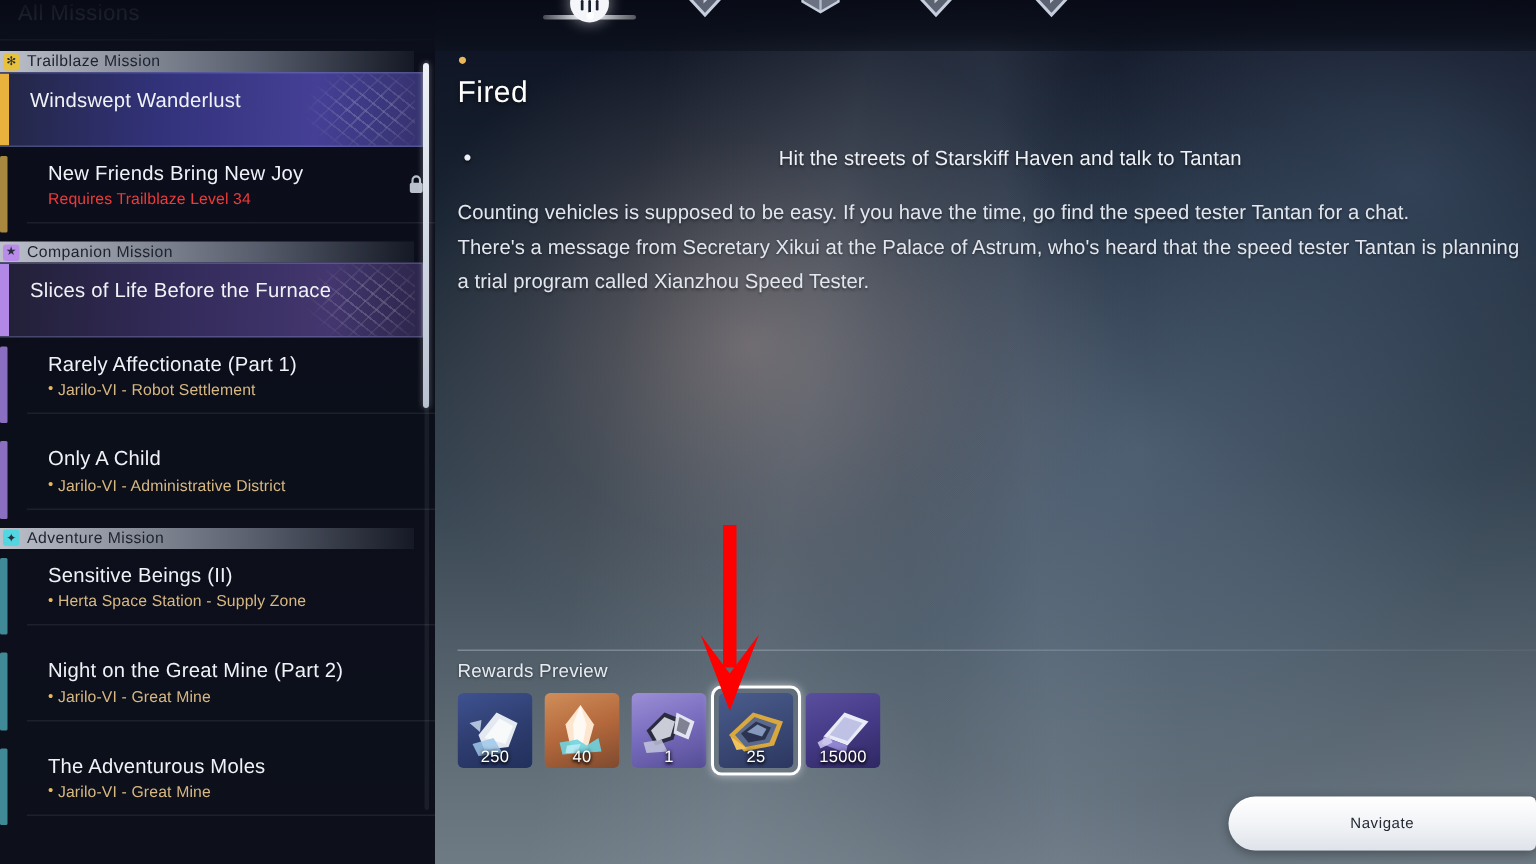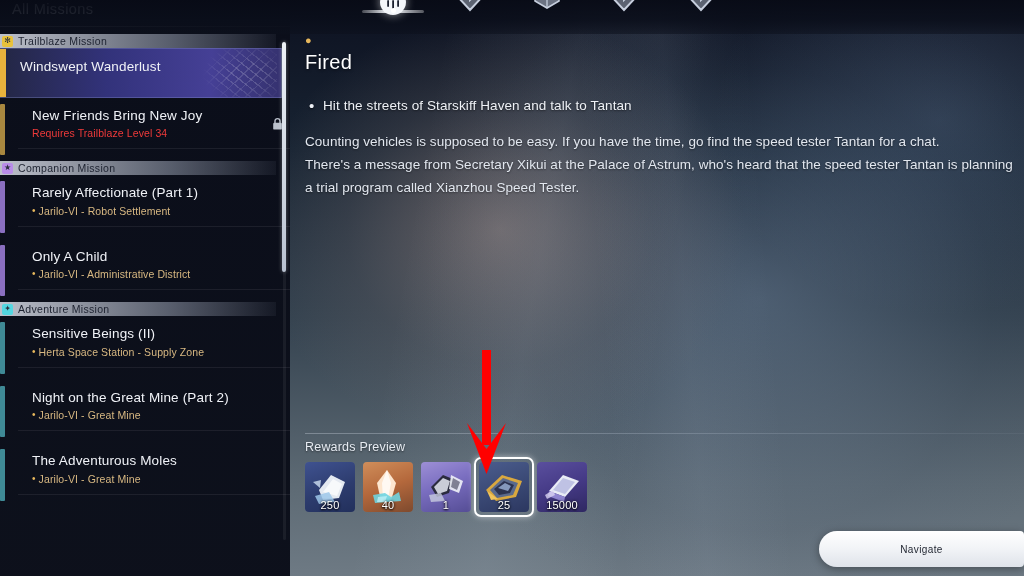--- a/index.html
+++ b/index.html
@@ -134,21 +134,21 @@
   #detail { position:absolute; left:305px; top:34px; width:719px; z-index:4; }
   #loc {
     font-size:11.5px; color:#ddc08c; display:flex; align-items:center; gap:3px;
     letter-spacing:.15px; font-weight:600;
   }
   #loc .pin { color:#e8b85c; font-size:11px; }
   #title {
     font-size:20px; color:#fff; margin-top:5px; letter-spacing:.3px; font-weight:400;
     text-shadow:0 1px 3px rgba(0,0,0,.55);
   }
-  #objectives { margin-top:24px; padding-left:18px; }
+  #objectives { margin-top:24px; padding-left:18px;text-align:center; }
   #objectives li {
     list-style:none; position:relative; font-size:13.5px; color:#eef1f6;
     letter-spacing:.1px; text-shadow:0 1px 2px rgba(0,0,0,.5);
   }
   #objectives li:before {
     content:"•"; position:absolute; left:-14px; top:-1px; font-size:15px; color:#eef1f6;
   }
   #desc {
     margin-top:17px; font-size:13.5px; line-height:23px; color:#e2e7ef;
     letter-spacing:.05px; text-shadow:0 1px 2px rgba(0,0,0,.45); max-width:716px;
@@ -266,20 +266,26 @@
           <span class="lock"><svg width="11" height="13" viewBox="0 0 11 13">
               <path d="M3 5.5 V3.6 a2.5 2.5 0 0 1 5 0 V5.5" fill="none" stroke="#cfd5e0" stroke-width="1.4"></path>
               <rect x="1.2" y="5.3" width="8.6" height="6.8" rx="1.2" fill="#cfd5e0"></rect>
             </svg></span>
         </div>
       </div>
       <div class="group-hdr">
         <span class="gicon" style="background:#b88ce8;border-radius:2px;">★</span>
         <span class="glabel">Companion Mission</span>
       </div>
+      <div class="row selected purple">
+        <div class="bar" style="background: rgb(178, 136, 230);"></div>
+        <div class="inner">
+          <div class="rtitle">Slices of Life Before the Furnace</div>
+        </div>
+      </div>
       <div class="row">
         <div class="bar" style="background: rgb(138, 111, 192);"></div>
         <div class="inner">
           <div class="rtitle">Rarely Affectionate (Part 1)</div>
           <div class="rsub">
             <span class="pin">•</span>
             <span class="loc">Jarilo-VI - Robot Settlement</span>
           </div>
         </div>
       </div>

